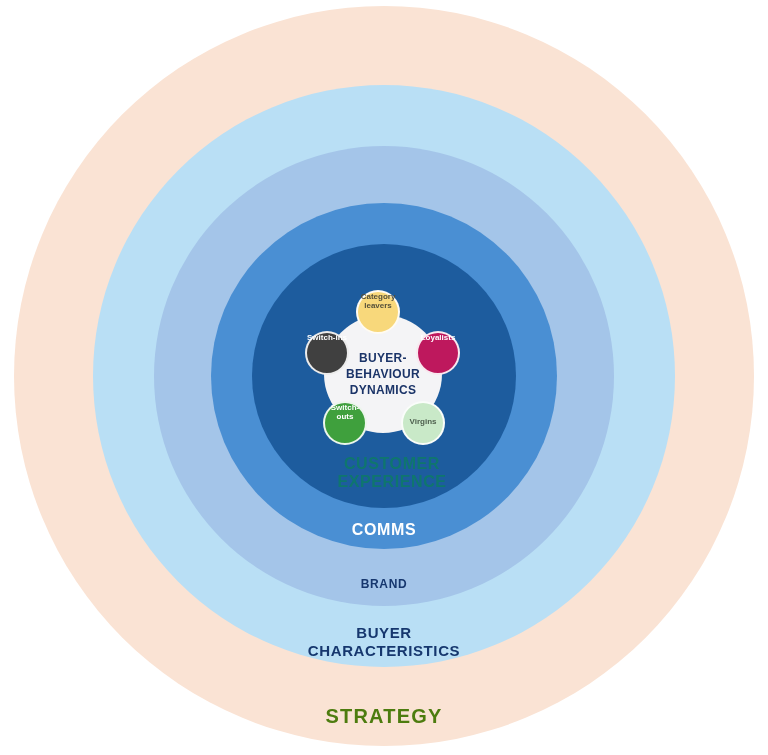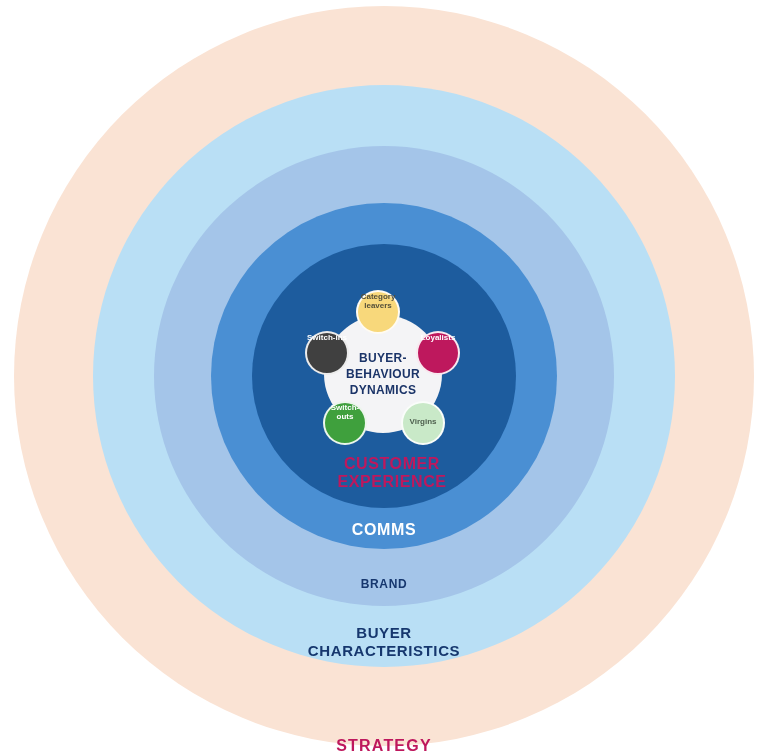--- a/index.html
+++ b/index.html
@@ -28,25 +28,25 @@
 
   .ring-label {
     position: absolute;
     left: 0;
     right: 0;
     text-align: center;
     font-weight: bold;
     letter-spacing: 0.6px;
     white-space: pre-line;
   }
-  .label-customer-experience { top: 455px; font-size: 16px; line-height: 17.5px; color: #be185d; padding-left: 16px; }
+  .label-customer-experience { top: 455px; font-size: 16px; line-height: 17.5px; color: #0f766e; padding-left: 16px; }
   .label-comms               { top: 521px; font-size: 16px; color: #ffffff; }
   .label-brand               { top: 577px; font-size: 12px; color: #16376e; }
   .label-buyer-characteristics { top: 624px; font-size: 15px; line-height: 18px; color: #16376e; }
-  .label-strategy            { top: 705px; font-size: 16px; letter-spacing: 1.2px; color: #be185d; margin-top: 32px; }
+  .label-strategy            { top: 705px; font-size: 20px; letter-spacing: 1.2px; color: #4d7c0f; }
 
   .hub {
     position: absolute;
     width: 118px; height: 118px;
     left: 324px; top: 315px;
     border-radius: 50%;
     background: #f4f4f6;
     display: flex;
     align-items: center;
     justify-content: center;

